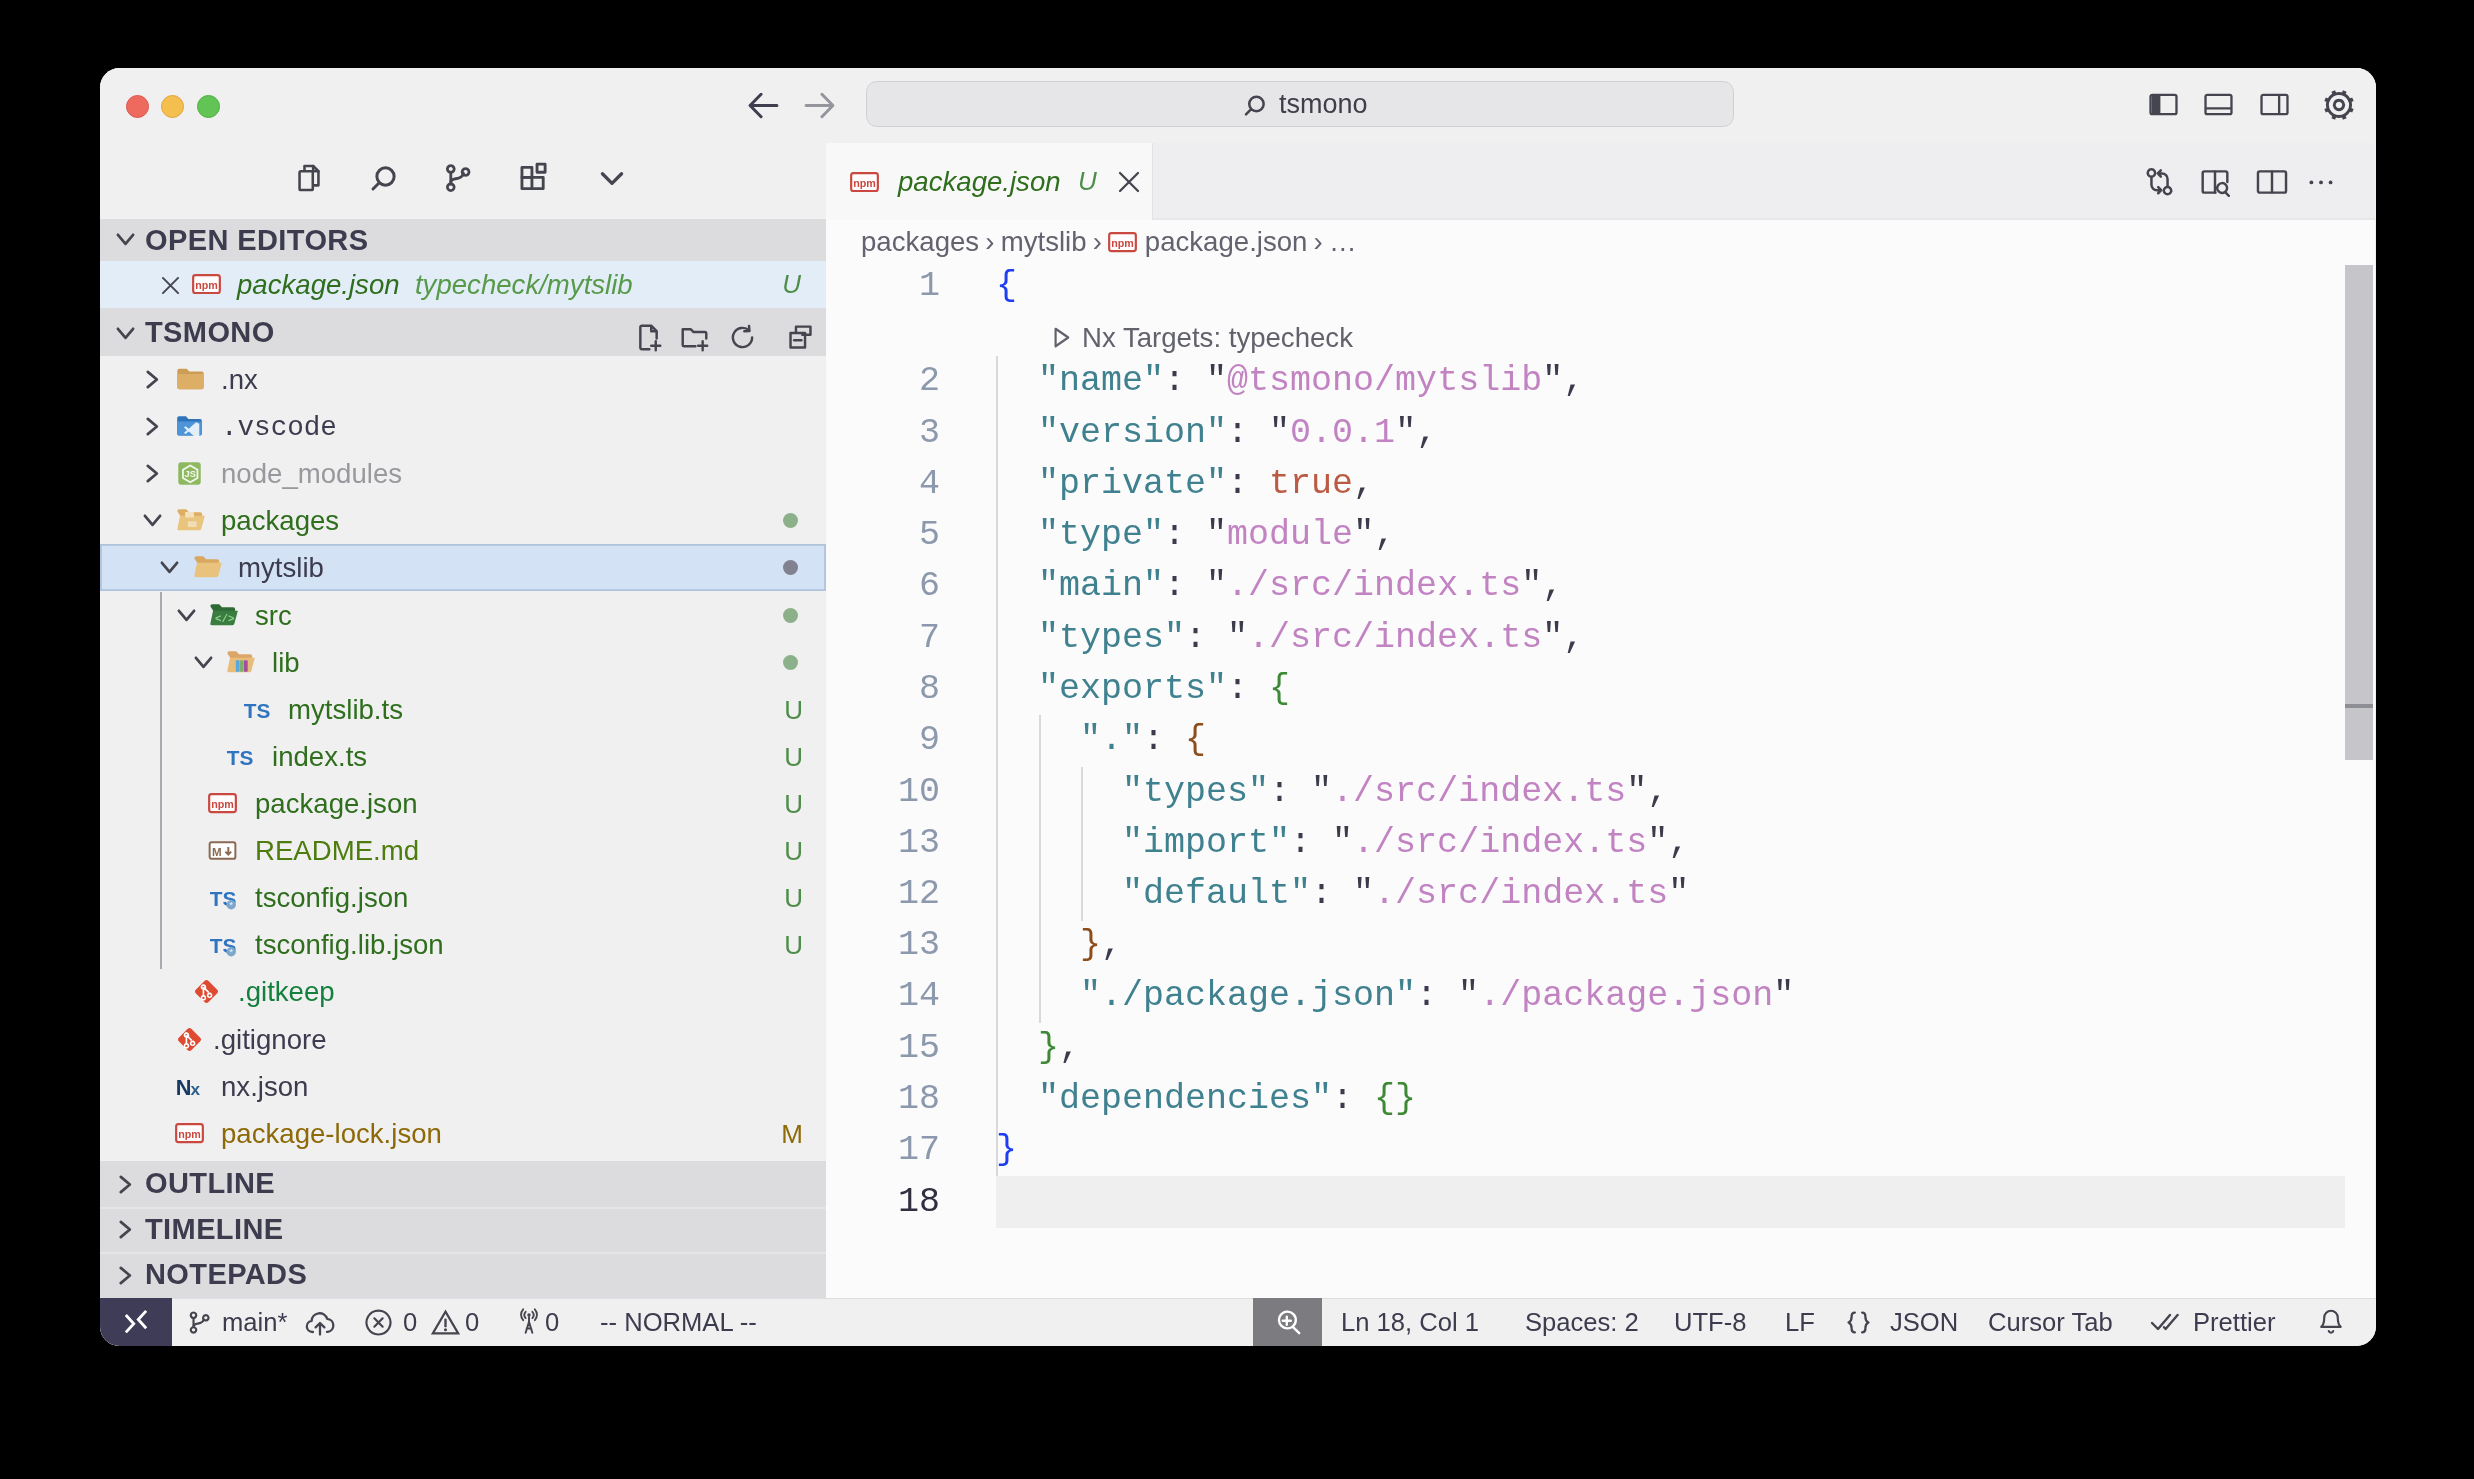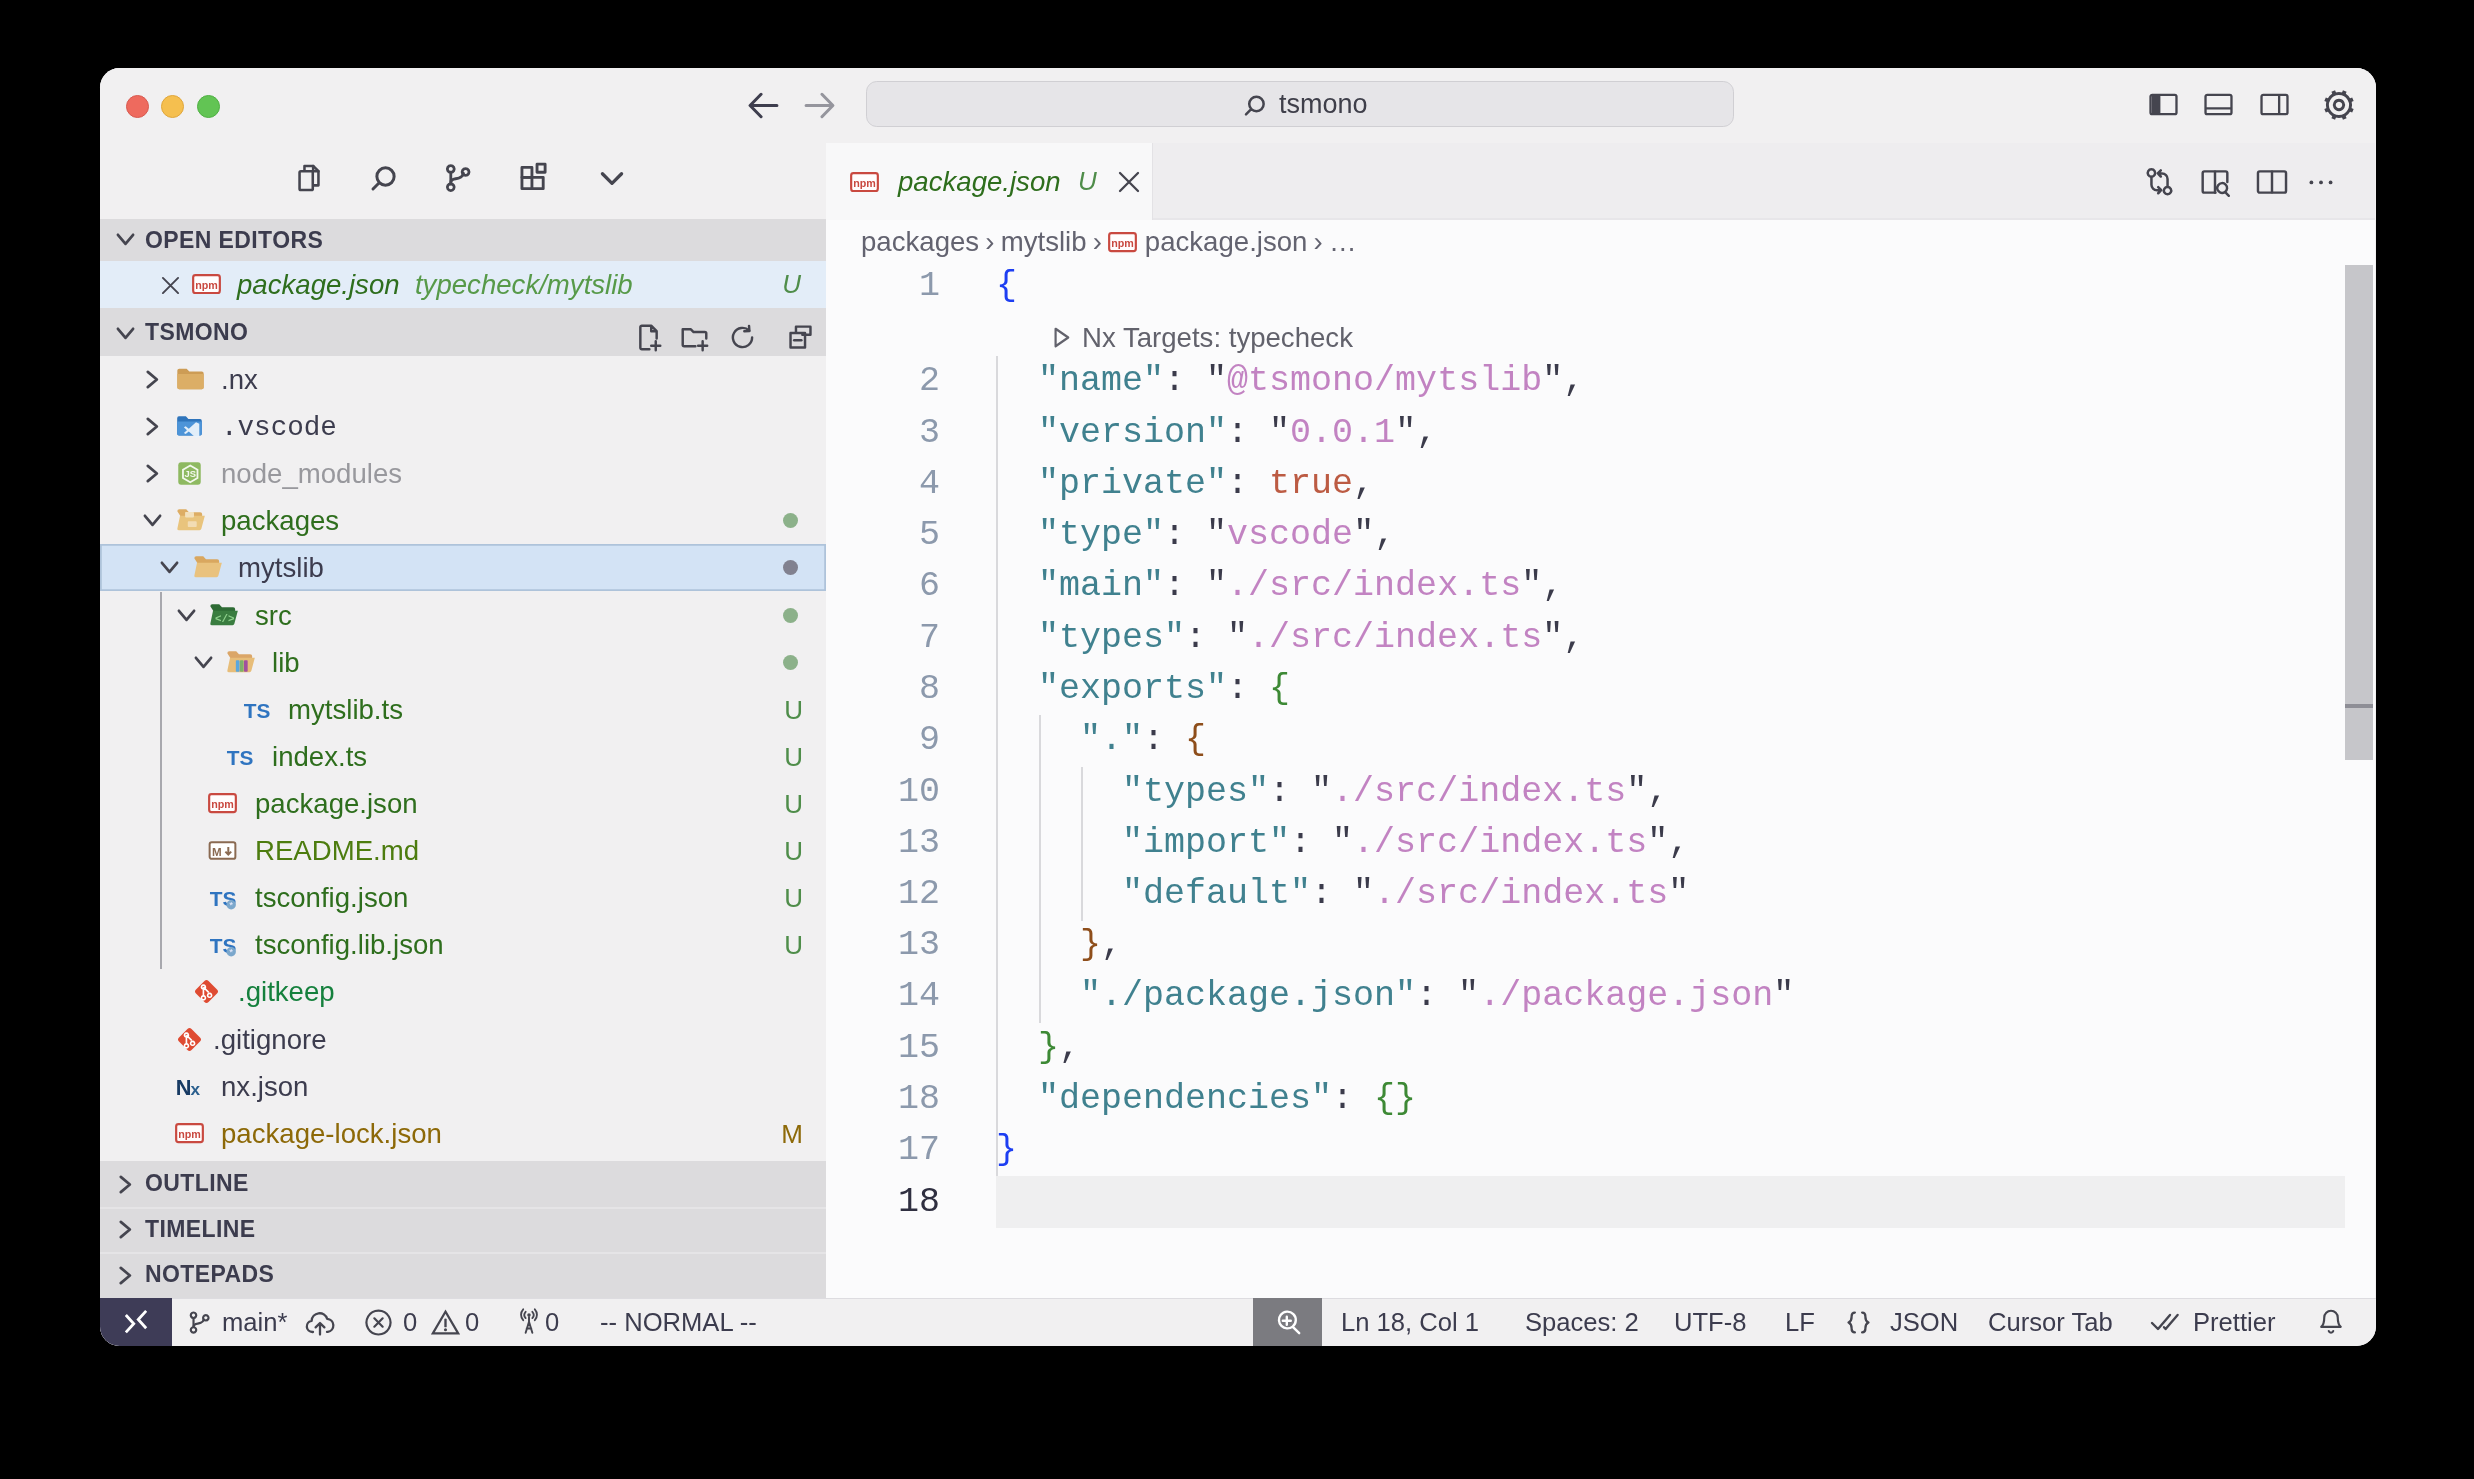--- a/index.html
+++ b/index.html
@@ -1,17 +1,17 @@
 <!DOCTYPE html>
 <html style="font-size:14.2px"><head><meta charset="utf-8"><style>
 html,body{margin:0;padding:0;background:#000;width:2475px;height:1479px;overflow:hidden}
 *{box-sizing:border-box}
 .a{position:absolute}
 #win{position:absolute;left:100px;top:68px;width:2276px;height:1278px;background:#f1f0f1;border-radius:19.6px;overflow:hidden;font-family:"Liberation Sans",sans-serif}
-.hdr{font-weight:bold;font-size:23px;color:#3c3c4e;letter-spacing:0.4px}
+.hdr{font-weight:bold;font-size:29px;color:#3c3c4e;letter-spacing:0.4px}
 .trow{position:absolute;left:0;width:726px;height:47px;font-size:27.6px;color:#3c3c4e}
 .trow span.lbl{position:absolute;top:50%;transform:translateY(-50%);white-space:nowrap}
 .badge{position:absolute;right:23px;top:50%;transform:translateY(-50%);font-size:26px}
 .dot{position:absolute;right:27.6px;top:50%;margin-top:-7.1px;width:15px;height:15px;border-radius:50%}
 .cl{position:absolute;left:896px;font-family:"Liberation Mono",monospace;font-size:35px;line-height:51px;white-space:pre}
 .ln{position:absolute;left:751px;width:89px;text-align:right;font-family:"Liberation Mono",monospace;font-size:35px;line-height:51px;color:#8c99ac}
 .k{color:#40818f} .s{color:#c283c2} .p{color:#3b3b4b} .t{color:#bc5b43}
 .b1{color:#1d3ef2} .b2{color:#3d8935} .b3{color:#8e4e1b}
 .sbt{position:absolute;top:0;height:48px;line-height:48px;font-size:25.6px;color:#3c3c4e;white-space:nowrap}
 
@@ -353,21 +353,21 @@
 <div class="ln" style="top:1057px;color:#8c99ac">17</div>
 <div class="ln" style="top:1109px;color:#2f2f40">18</div>
 <svg class="a" style="left:948px;top:256px" width="27" height="27" viewBox="0 0 16 16" fill="none">
       <path d="M4.5 2.8 L12 8 L4.5 13.2 Z" stroke="#62626c" stroke-width="1.3" fill="none" stroke-linecap="round" stroke-linejoin="round"></path>
     </svg>
 <div class="a" style="left:982px;top:246px;height:47px;line-height:47px;font-size:27.6px;color:#62626c">Nx Targets: typecheck</div>
 <div class="cl" style="top:193px"><span class="b1">{</span></div>
 <div class="cl" style="top:288px">  <span class="k">"name"</span><span class="p">:</span> <span class="p">"</span><span class="s">@tsmono/mytslib</span><span class="p">"</span><span class="p">,</span></div>
 <div class="cl" style="top:340px">  <span class="k">"version"</span><span class="p">:</span> <span class="p">"</span><span class="s">0.0.1</span><span class="p">"</span><span class="p">,</span></div>
 <div class="cl" style="top:391px">  <span class="k">"private"</span><span class="p">:</span> <span class="t">true</span><span class="p">,</span></div>
-<div class="cl" style="top:442px">  <span class="k">"type"</span><span class="p">:</span> <span class="p">"</span><span class="s">vscode</span><span class="p">"</span><span class="p">,</span></div>
+<div class="cl" style="top:442px">  <span class="k">"type"</span><span class="p">:</span> <span class="p">"</span><span class="s">module</span><span class="p">"</span><span class="p">,</span></div>
 <div class="cl" style="top:493px">  <span class="k">"main"</span><span class="p">:</span> <span class="p">"</span><span class="s">./src/index.ts</span><span class="p">"</span><span class="p">,</span></div>
 <div class="cl" style="top:545px">  <span class="k">"types"</span><span class="p">:</span> <span class="p">"</span><span class="s">./src/index.ts</span><span class="p">"</span><span class="p">,</span></div>
 <div class="cl" style="top:596px">  <span class="k">"exports"</span><span class="p">:</span> <span class="b2">{</span></div>
 <div class="cl" style="top:647px">    <span class="k">"."</span><span class="p">:</span> <span class="b3">{</span></div>
 <div class="cl" style="top:699px">      <span class="k">"types"</span><span class="p">:</span> <span class="p">"</span><span class="s">./src/index.ts</span><span class="p">"</span><span class="p">,</span></div>
 <div class="cl" style="top:750px">      <span class="k">"import"</span><span class="p">:</span> <span class="p">"</span><span class="s">./src/index.ts</span><span class="p">"</span><span class="p">,</span></div>
 <div class="cl" style="top:801px">      <span class="k">"default"</span><span class="p">:</span> <span class="p">"</span><span class="s">./src/index.ts</span><span class="p">"</span></div>
 <div class="cl" style="top:852px">    <span class="b3">}</span><span class="p">,</span></div>
 <div class="cl" style="top:903px">    <span class="k">"./package.json"</span><span class="p">:</span> <span class="p">"</span><span class="s">./package.json</span><span class="p">"</span></div>
 <div class="cl" style="top:955px">  <span class="b2">}</span><span class="p">,</span></div>

